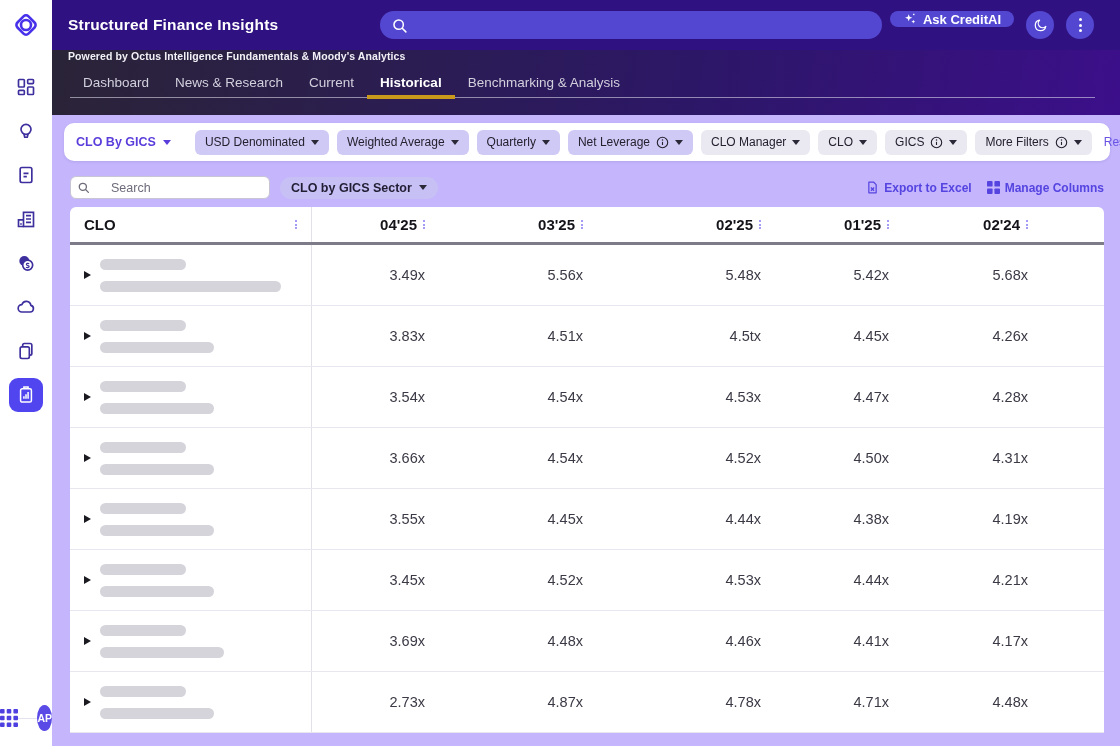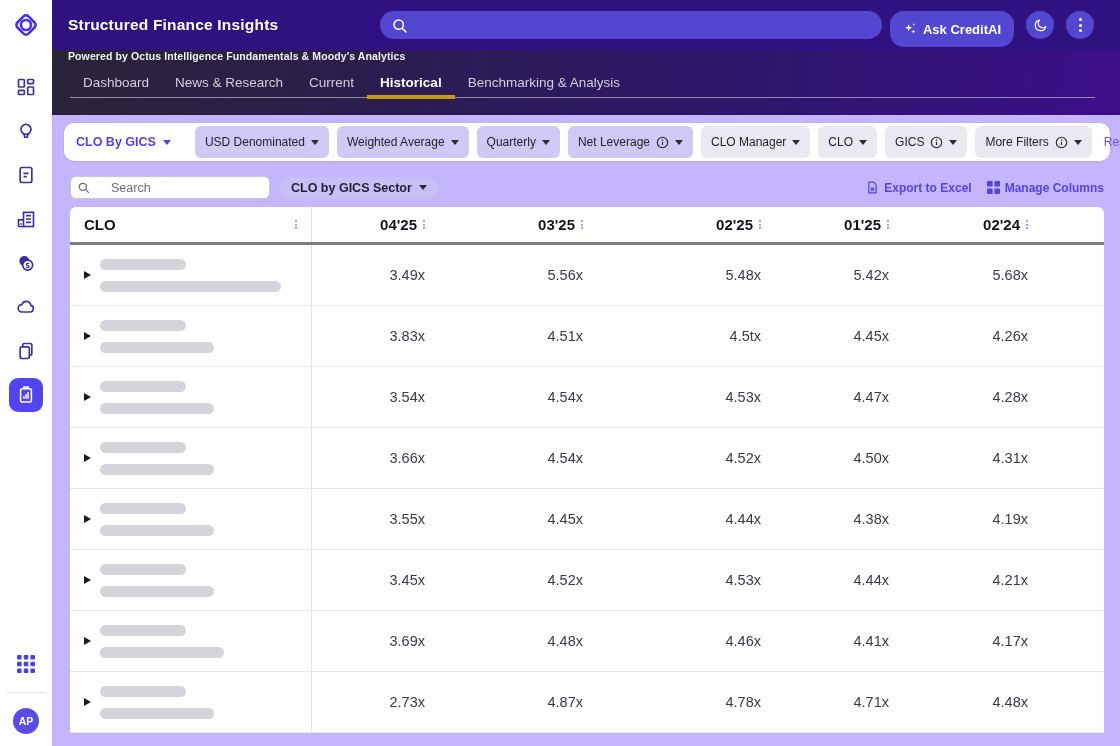--- a/index.html
+++ b/index.html
@@ -6,53 +6,53 @@
   html,body { width:1120px; height:746px; overflow:hidden; background:#edebf5;
     font-family:"Liberation Sans", sans-serif; }
 
   
   .sidebar { position:fixed; left:0; top:0; width:52px; height:746px; background:#ffffff; z-index:50; }
   .logo-box { width:52px; height:50px; display:flex; align-items:center; justify-content:center; }
   .side-nav { display:flex; flex-direction:column; align-items:center; margin-top:25px; }
   .side-item { width:24px; height:24px; margin-bottom:20px; display:flex; align-items:center; justify-content:center; color:#3d2f9e; cursor:pointer; }
   .side-item svg { display:block; }
   .side-item.active-tile { width:34px; height:34px; margin-top:-5px; background:#5145ef; border-radius:9px; color:#fff; }
-  .side-bottom { position:absolute; bottom:12px; left:0; width:52px; display:flex; flex-direction:column; align-items:center; }
+  .side-bottom { position:absolute; bottom:12px; left:0; width:52px; display:flex; flex-direction:row; align-items:center; }
   .side-divider { width:40px; border-top:1px solid #e4e2ec; margin:16px 0 15px; }
   .avatar { width:26px; height:26px; border-radius:50%; background:#5b4be6; color:#fff; font-size:10.5px; font-weight:bold; display:flex; align-items:center; justify-content:center; }
 
   
   .main { margin-left:52px; width:1068px; height:746px; display:flex; flex-direction:column; }
 
   
   .topbar { position:relative; height:50px; background:#2f1181; flex:none; }
   .app-title { position:absolute; left:16px; top:0; line-height:50px; color:#fff; font-size:15.5px; font-weight:bold; letter-spacing:.2px; }
   .hsearch { position:absolute; left:328px; right:238px; top:11px; height:28px; background:#5347d1; border-radius:14px; display:flex; align-items:center; padding-left:11px; }
-  .ask-btn { position:absolute; right:106px; top:11px; height:36px; padding:0 13px; background:#5347d1; border:none; border-radius:14px; color:#fff; font-size:13px; font-weight:600; font-family:inherit; display:flex; align-items:center; gap:6px; cursor:pointer; }
+  .ask-btn { position:absolute; right:106px; top:11px; height:16px; padding:0 13px; background:#5347d1; border:none; border-radius:14px; color:#fff; font-size:13px; font-weight:600; font-family:inherit; display:flex; align-items:center; gap:6px; cursor:pointer; }
   .circ-btn { position:absolute; top:11px; width:28px; height:28px; border:none; border-radius:50%; background:#5347d1; color:#fff; display:flex; align-items:center; justify-content:center; cursor:pointer; }
   .circ-btn.moon { right:66px; } .circ-btn.kebab { right:26px; }
   .kdots-w { display:flex; flex-direction:column; gap:2.5px; }
   .kdots-w i { width:3px; height:3px; border-radius:50%; background:#fff; }
 
   
   .navband { height:65px; flex:none; background:linear-gradient(100deg,#2a2437 0%,#2c1767 60%,#3c0f8a 100%); padding-left:16px; }
   .powered { color:#f2f0f7; font-size:10.5px; font-weight:600; letter-spacing:.1px; }
   .tabs-wrap { margin:9px 25px 0 2px; border-bottom:1px solid rgba(233,231,242,.55); display:flex; }
   .tab { padding:4px 13px 7px; color:#d3d0de; font-size:13.5px; cursor:pointer; position:relative; white-space:nowrap; }
   .tab.active { color:#ffffff; font-weight:600; }
   .tab.active::after { content:""; position:absolute; left:0; right:0; bottom:-2px; height:4px; background:#c9991b; }
 
   
   .content { flex:1; background:#c4b5fd; overflow:hidden; }
 
   .filter-card { margin:8px 10px 0 12px; height:38px; background:#fff; border-radius:10px; box-shadow:0 1px 3px rgba(35,25,90,.10); display:flex; align-items:center; padding:0 14px 0 12px; }
   .view-sel { display:flex; align-items:center; gap:7px; color:#5b3ddb; font-size:12.5px; font-weight:700; background:none; border:none; font-family:inherit; cursor:pointer; white-space:nowrap; }
   .vdiv { width:1px; height:23px; background:#dcdae5; margin:0 11px 0 13px; }
   .chips { display:flex; align-items:center; gap:8px; }
-  .chip { display:flex; align-items:center; gap:6px; height:25px; padding:16px 10px; border:none; border-radius:6px; background:#eae9f2; color:#25212f; font-size:12px; font-weight:500; font-family:inherit; cursor:pointer; white-space:nowrap; }
+  .chip { display:flex; align-items:center; gap:6px; height:25px; padding:9px 10px; border:none; border-radius:6px; background:#eae9f2; color:#25212f; font-size:12px; font-weight:500; font-family:inherit; cursor:pointer; white-space:nowrap; }
   .chip.sel { background:#cfc9f5; }
   .chip svg { flex:none; }
   .caret { width:0; height:0; border-left:4px solid transparent; border-right:4px solid transparent; border-top:5px solid #2b2838; }
   .view-sel .caret { border-top-color:#5b3ddb; }
   .reset-link { margin-left:12px; background:none; border:none; color:#6853e4; font-size:12px; font-family:inherit; cursor:pointer; }
 
   .toolbar-row { margin:15px 16px 0 18px; display:flex; align-items:center; }
   .search-box { position:relative; }
   .search-box input { width:200px; height:23px; border:1px solid #c8c6d4; border-radius:6px; background:#fff; padding:0 8px 0 40px; font-size:12.5px; font-family:inherit; color:#3a3845; }
   .search-box input::placeholder { color:#6e6b7a; }

